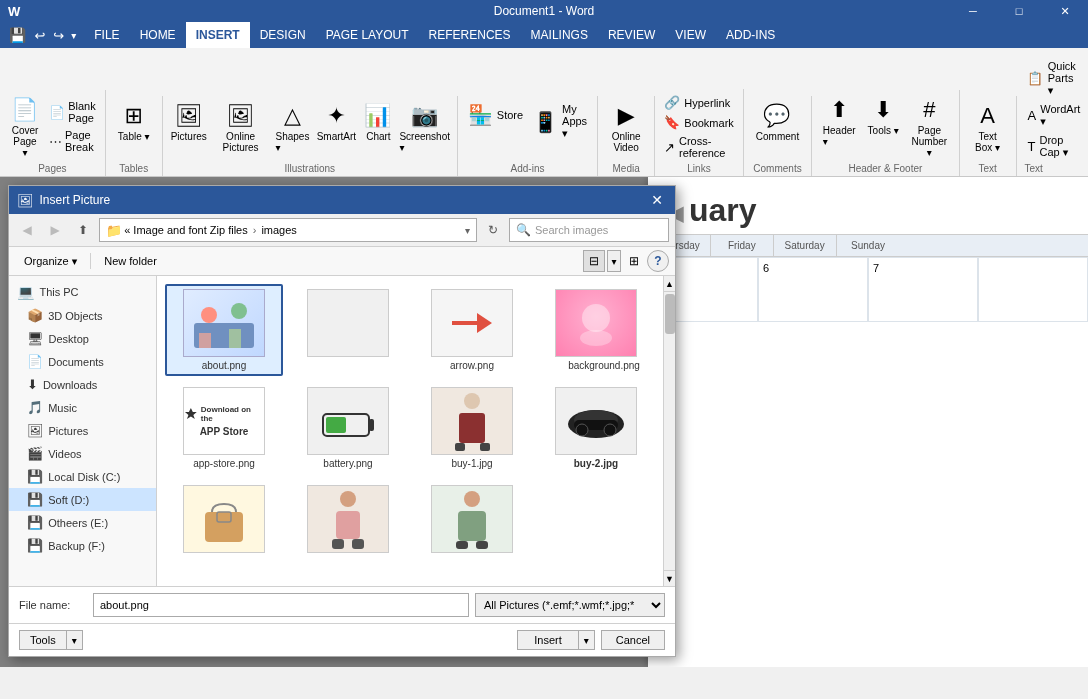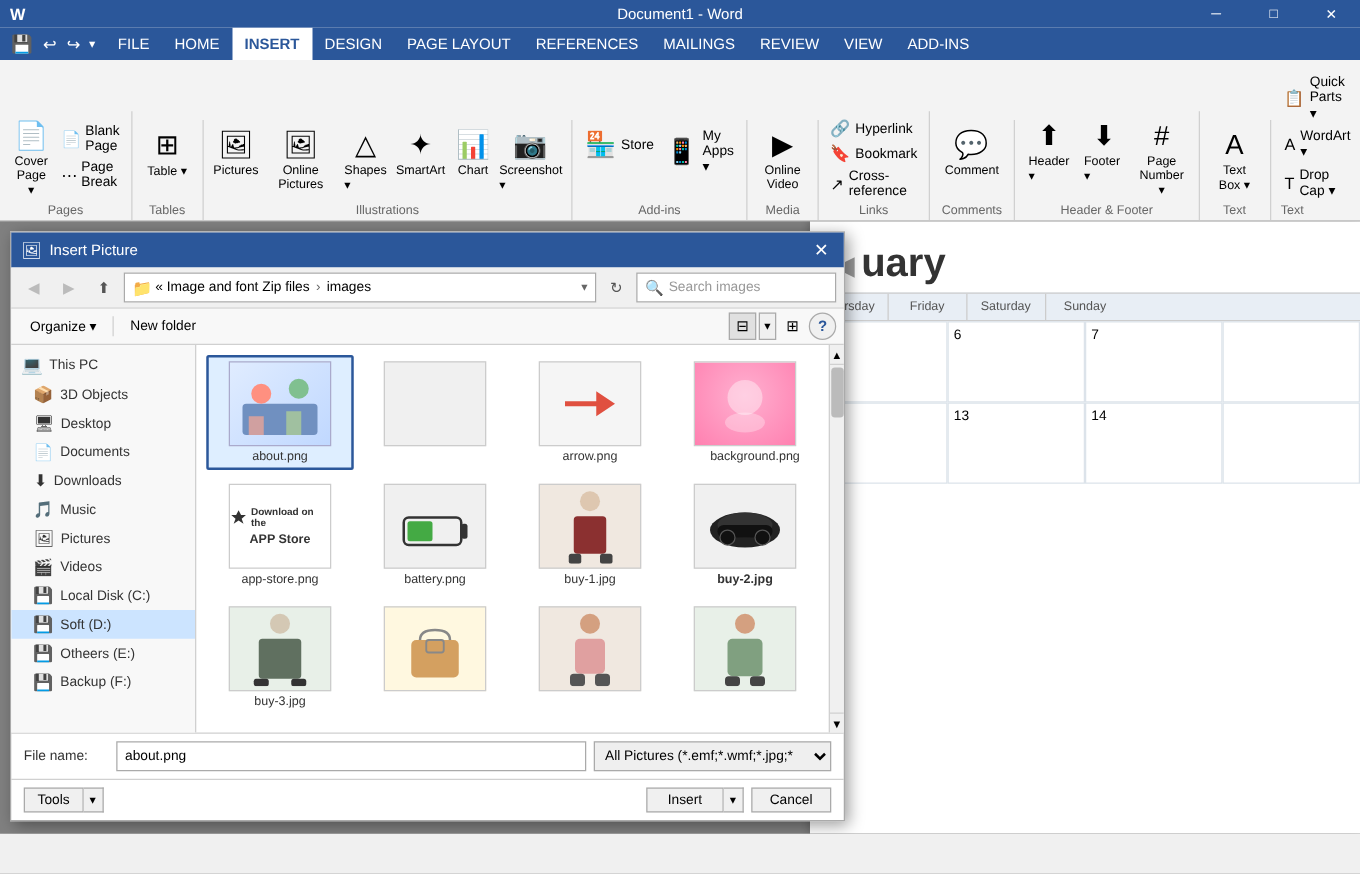--- a/index.html
+++ b/index.html
@@ -170,21 +170,21 @@
   </div>
 
   <div style="display:flex;flex-direction:column;align-items:center;border-right:1px solid #d0d0d0;padding:0 6px 2px;min-height:80px;">
     <div style="flex:1;display:flex;align-items:flex-start;padding-top:4px;gap:2px;">
       <div style="display:flex;flex-direction:column;align-items:center;cursor:pointer;padding:3px 5px;border-radius:2px;min-width:42px;font-size:10px;gap:2px;">
         <span style="font-size:22px;">⬆</span>
         <span>Header ▾</span>
       </div>
       <div style="display:flex;flex-direction:column;align-items:center;cursor:pointer;padding:3px 5px;border-radius:2px;min-width:42px;font-size:10px;gap:2px;">
         <span style="font-size:22px;">⬇</span>
-        <span>Footer ▾</span>
+        <span>Tools ▾</span>
       </div>
       <div style="display:flex;flex-direction:column;align-items:center;cursor:pointer;padding:3px 5px;border-radius:2px;min-width:42px;font-size:10px;gap:2px;">
         <span style="font-size:22px;">#</span>
         <span style="text-align:center;">Page Number ▾</span>
       </div>
     </div>
     <div style="font-size:10px;color:#666;padding-top:2px;">Header &amp; Footer</div>
   </div>
 
   <div style="display:flex;flex-direction:column;align-items:center;border-right:1px solid #d0d0d0;padding:0 6px 2px;min-height:80px;">
@@ -225,26 +225,20 @@
     <div style="display:grid;grid-template-columns:repeat(7,1fr);background:#e8eef5;border-top:1px solid #ccc;border-bottom:1px solid #ccc;">
       <div style="text-align:center;padding:5px 2px;font-size:10px;color:#555;border-right:1px solid #ccc;">Thursday</div>
       <div style="text-align:center;padding:5px 2px;font-size:10px;color:#555;border-right:1px solid #ccc;">Friday</div>
       <div style="text-align:center;padding:5px 2px;font-size:10px;color:#555;border-right:1px solid #ccc;">Saturday</div>
       <div style="text-align:center;padding:5px 2px;font-size:10px;color:#555;">Sunday</div>
     </div>
     <div style="display:grid;grid-template-columns:repeat(4,1fr);">
       <div style="border:1px solid #dce3ea;min-height:65px;padding:4px;font-size:11px;">5</div>
       <div style="border:1px solid #dce3ea;min-height:65px;padding:4px;font-size:11px;">6</div>
       <div style="border:1px solid #dce3ea;min-height:65px;padding:4px;font-size:11px;">7</div>
-      <div style="border:1px solid #dce3ea;min-height:65px;"></div>
-    </div>
-    <div style="display:grid;grid-template-columns:repeat(4,1fr);">
-      <div style="border:1px solid #dce3ea;min-height:65px;padding:4px;font-size:11px;">12</div>
-      <div style="border:1px solid #dce3ea;min-height:65px;padding:4px;font-size:11px;">13</div>
-      <div style="border:1px solid #dce3ea;min-height:65px;padding:4px;font-size:11px;">14</div>
       <div style="border:1px solid #dce3ea;min-height:65px;"></div>
     </div>
   </div>
 
   <div style="position:absolute;top:8px;left:8px;width:668px;background:white;border:1px solid #aaa;box-shadow:3px 3px 12px rgba(0,0,0,0.4);">
 
     <div style="background:#2b579a;color:white;padding:5px 8px;display:flex;justify-content:space-between;align-items:center;">
       <div style="display:flex;align-items:center;gap:6px;">
         <span style="font-size:13px;">🖼</span>
         <span style="font-size:12px;">Insert Picture</span>
@@ -416,31 +410,20 @@
               <ellipse cx="32" cy="30" rx="28" ry="14" fill="#222"></ellipse>
               <ellipse cx="32" cy="26" rx="22" ry="10" fill="#333"></ellipse>
               <rect x="10" y="26" width="44" height="10" rx="5" fill="#111"></rect>
               <circle cx="18" cy="36" r="6" fill="#111" stroke="#555" stroke-width="1"></circle>
               <circle cx="46" cy="36" r="6" fill="#111" stroke="#555" stroke-width="1"></circle>
             </svg>
           </div>
           <span style="font-size:10px;color:#333;">buy-2.jpg</span>
         </div>
 
-        <div style="display:flex;flex-direction:column;align-items:center;gap:3px;cursor:pointer;padding:3px;border:2px solid transparent;border-radius:2px;">
-          <div style="width:82px;height:68px;background:#e8f0e8;display:flex;align-items:center;justify-content:center;border:1px solid #ccc;">
-            <svg width="55" height="60" viewBox="0 0 55 60">
-              <circle cx="27" cy="10" r="8" fill="#c0a08080"></circle>
-              <rect x="10" y="22" width="34" height="32" rx="3" fill="#607060"></rect>
-              <rect x="6" y="54" width="12" height="6" rx="2" fill="#333"></rect>
-              <rect x="36" y="54" width="12" height="6" rx="2" fill="#333"></rect>
-            </svg>
-          </div>
-          <span style="font-size:10px;color:#333;">buy-3.jpg</span>
-        </div>
 
         <div style="display:flex;flex-direction:column;align-items:center;gap:3px;cursor:pointer;padding:3px;border:2px solid transparent;border-radius:2px;">
           <div style="width:82px;height:68px;background:#fff8e0;display:flex;align-items:center;justify-content:center;border:1px solid #ccc;">
             <svg width="55" height="55" viewBox="0 0 55 55">
               <path d="M15 20 Q15 12 27 12 Q39 12 39 20" fill="none" stroke="#888" stroke-width="2"></path>
               <rect x="8" y="20" width="38" height="30" rx="4" fill="#d4a060"></rect>
               <rect x="20" y="20" width="14" height="10" rx="2" fill="none" stroke="#888" stroke-width="1.5"></rect>
             </svg>
           </div>
           <span style="font-size:10px;color:#333;"></span>

